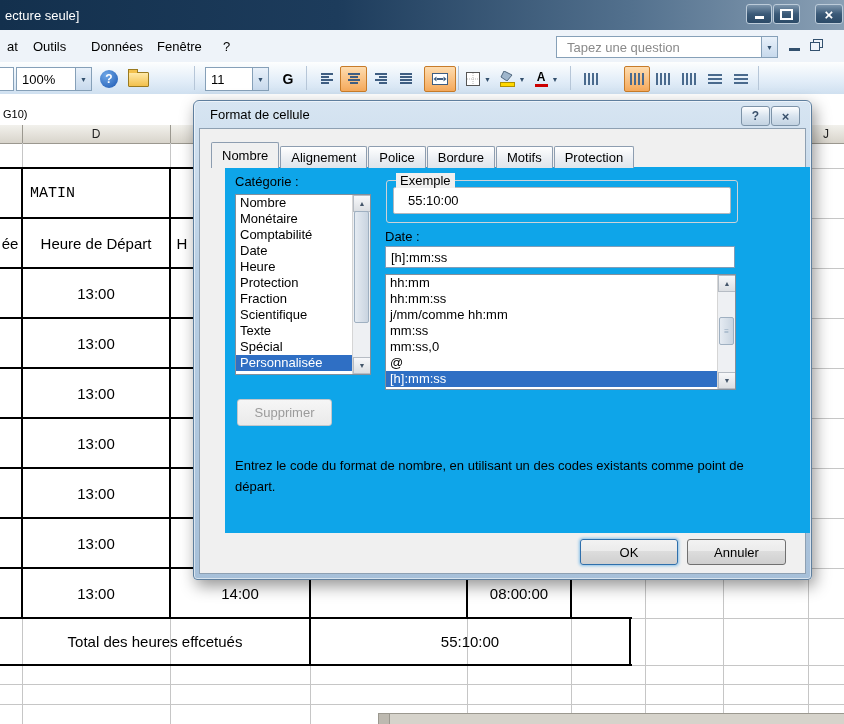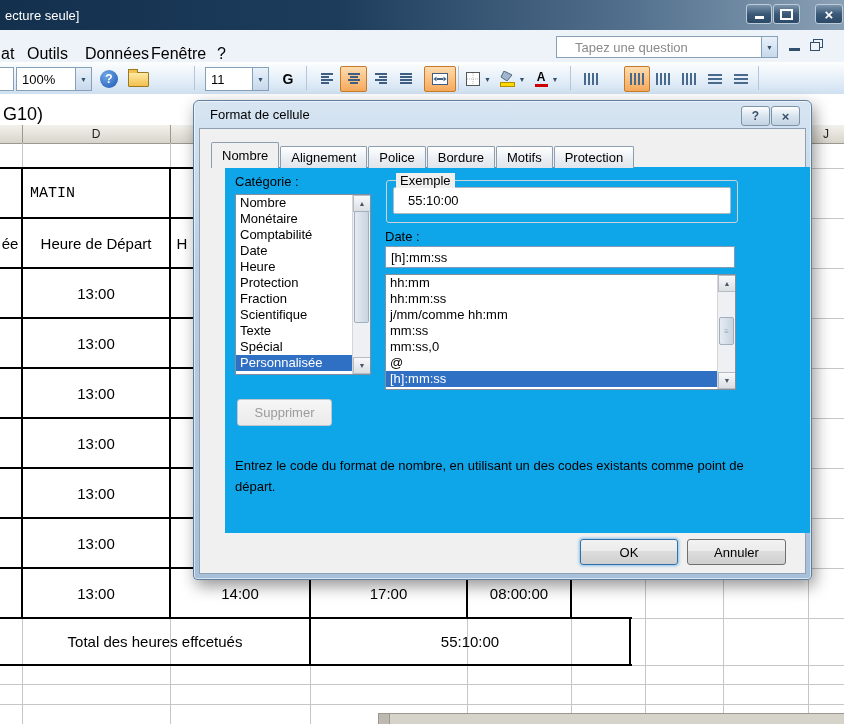--- a/index.html
+++ b/index.html
@@ -13,25 +13,25 @@
   .title-text{position:absolute;left:5px;top:0;height:30px;display:flex;align-items:center;
     color:#fff;font-size:13px;}
   .win-btn{position:absolute;top:4px;height:18px;border:1px solid #bccbd9;border-radius:3px;
     background:linear-gradient(#7d95ac,#3b5a78 50%,#2c4a67);color:#fff;
     display:flex;align-items:center;justify-content:center;cursor:default;}
   .glyph-min{width:9px;height:0;border-bottom:3px solid #fff;margin-top:7px;}
   .glyph-max{width:9px;height:7px;border:2px solid #fff;}
   .glyph-close{font-size:15px;font-weight:bold;line-height:1;}
 
   .menubar{left:0;top:30px;width:844px;height:32px;background:#eef3f9;border-bottom:1px solid #c9d6e4;}
-  .menu-item{position:absolute;top:14px;height:20px;display:flex;align-items:center;
-    padding:0 1px;font-size:16px;}
+  .menu-item{position:absolute;top:6px;height:20px;display:flex;align-items:center;
+    padding:0 7px;font-size:13px;}
   .qbox{position:absolute;left:556px;top:6px;width:220px;height:20px;background:#fff;
     border:1px solid #86a0b8;display:flex;}
-  .qbox-text{flex:1;display:flex;align-items:center;padding-left:18px;font-size:13px;color:#8a8a8a;
+  .qbox-text{flex:1;display:flex;align-items:center;padding-left:10px;font-size:13px;color:#8a8a8a;
     white-space:nowrap;overflow:hidden;}
   .combo-arrow{width:15px;background:linear-gradient(#e9f1fa,#c7d9ec);border-left:1px solid #86a0b8;
     display:flex;align-items:center;justify-content:center;font-size:7px;color:#33506d;}
   .mini-dash{position:absolute;left:789px;top:18px;width:11px;height:0;border-bottom:3px solid #32506e;}
   .restore-ico{position:absolute;left:810px;top:9px;width:12px;height:11px;}
   .restore-ico .b1{position:absolute;left:3px;top:0;width:8px;height:7px;border:1px solid #32506e;}
   .restore-ico .b2{position:absolute;left:0;top:3px;width:8px;height:7px;border:1px solid #32506e;background:#eef3f9;}
 
   
   .toolbar{left:0;top:62px;width:844px;height:32px;
@@ -49,21 +49,21 @@
     border:1px solid #9a7a20;border-radius:1px;}
   .folder-ico:before{content:"";position:absolute;left:-1px;top:-4px;width:8px;height:3px;
     background:#f2c04c;border:1px solid #9a7a20;border-bottom:none;}
   .bold-g{font-size:14px;font-weight:bold;}
   .fc-col{display:flex;flex-direction:column;align-items:center;line-height:1;}
   .fc-a{font-size:12px;font-weight:bold;}
   .bar-under{width:13px;height:3px;margin-top:1px;}
 
   
   .fbar{left:0;top:94px;width:844px;height:31px;background:#fff;border-bottom:1px solid #d6d6d6;}
-  .fbar-text{position:absolute;left:3px;top:0;height:40px;display:flex;align-items:center;font-size:18px;}
+  .fbar-text{position:absolute;left:3px;top:0;height:40px;display:flex;align-items:center;font-size:11px;}
 
   
   .colheaders{left:0;top:125px;width:844px;height:18px;
     background:linear-gradient(#f2f1ec,#d8d4cb);border-bottom:1px solid #9b988f;}
   .colhdr{position:absolute;top:0;height:18px;display:flex;align-items:center;justify-content:center;
     font-size:12px;color:#222;}
   .hdr-sep{position:absolute;top:0;width:1px;height:18px;background:#9b988f;}
   .gv{position:absolute;top:143px;width:1px;height:581px;background:#c6c6c6;}
   .gh{position:absolute;left:0;width:844px;height:1px;background:#c6c6c6;}
   .bbh{position:absolute;height:2px;background:#000;}
@@ -368,21 +368,20 @@
   <div class="cell" style="left:22px;top:218px;width:148px;height:50px;">Heure de Départ</div>
   <div class="cell" style="left:172px;top:218px;width:20px;height:50px;">H</div>
   <div class="cell" style="left:22px;top:268px;width:148px;height:50px;">13:00</div>
   <div class="cell" style="left:22px;top:318px;width:148px;height:50px;">13:00</div>
   <div class="cell" style="left:22px;top:368px;width:148px;height:50px;">13:00</div>
   <div class="cell" style="left:22px;top:418px;width:148px;height:50px;">13:00</div>
   <div class="cell" style="left:22px;top:468px;width:148px;height:50px;">13:00</div>
   <div class="cell" style="left:22px;top:518px;width:148px;height:50px;">13:00</div>
   <div class="cell" style="left:22px;top:568px;width:148px;height:50px;">13:00</div>
   <div class="cell" style="left:170px;top:568px;width:140px;height:50px;">14:00</div>
-  <div class="cell" style="left:310px;top:568px;width:157px;height:50px;">17:00</div>
   <div class="cell" style="left:467px;top:568px;width:104px;height:50px;">08:00:00</div>
   <div class="cell" style="left:0;top:618px;width:310px;height:47px;">Total des heures effcetués</div>
   <div class="cell" style="left:310px;top:618px;width:320px;height:47px;">55:10:00</div>
 
   <div class="abs hscroll">
     <span class="grip"></span>
   </div>
 
   <div class="abs dialog">
     <span class="dlg-title">Format de cellule</span>

